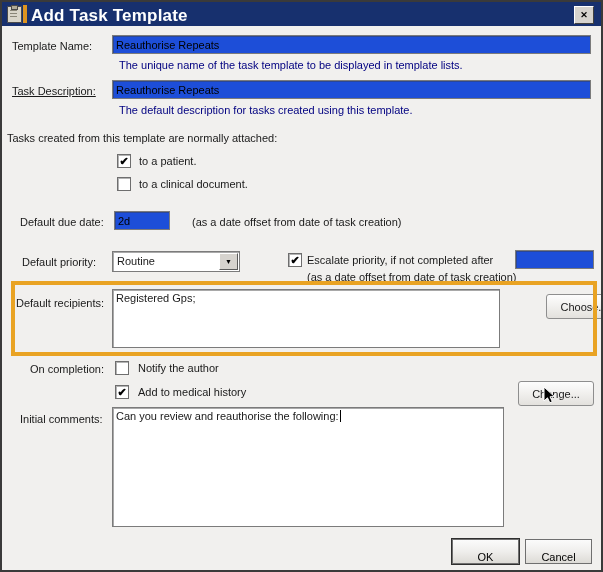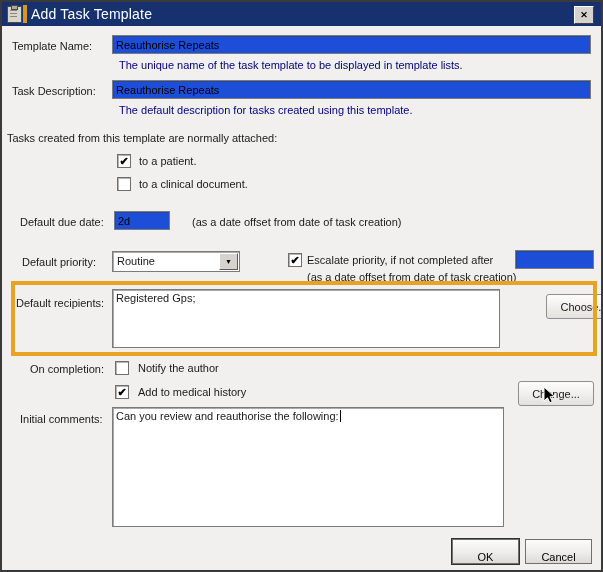--- a/index.html
+++ b/index.html
@@ -8,21 +8,21 @@
     border:2px solid #3a3a3a;box-sizing:border-box;overflow:hidden;
     font-size:11px;color:#1a1a1a;
   }
   
   .titlebar{position:absolute;left:0;top:0;width:100%;height:24px;background:#17306E;display:flex;align-items:center;}
   .title-icon{position:absolute;left:5px;top:3px;width:22px;height:18px;}
   .clipboard{position:absolute;left:0;top:1px;width:13px;height:15px;background:#d9d5c9;border:1px solid #4a4a4a;border-radius:1px;}
   .clipboard:before{content:"";position:absolute;left:3px;top:-2px;width:5px;height:3px;background:#b0aa98;border:1px solid #4a4a4a;}
   .clipboard:after{content:"";position:absolute;left:2px;top:3px;width:7px;height:1px;background:#8a8678;box-shadow:0 3px 0 #8a8678,0 6px 0 #8a8678;}
   .goldbar{position:absolute;left:16px;top:0;width:4px;height:18px;background:#DE9420;}
-  .title-text{position:absolute;left:29px;top:4px;color:#ffffff;font-weight:normal;font-size:14px;letter-spacing:0.2px;}
+  .title-text{position:absolute;left:29px;top:4px;color:#ffffff;font-weight:bold;font-size:17px;letter-spacing:0.2px;}
   .close-btn{
     position:absolute;right:7px;top:4px;width:18px;height:16px;background:#D6D3CE;
     border-top:1px solid #fff;border-left:1px solid #fff;border-right:1px solid #404040;border-bottom:1px solid #404040;
     display:flex;align-items:center;justify-content:center;font-size:9px;font-weight:bold;color:#000;cursor:default;
   }
   
   .lbl{position:absolute;white-space:nowrap;}
   .hint{position:absolute;color:#000080;white-space:nowrap;}
   .tfield{
     position:absolute;border:1px solid #7b7b7b;background:#1d4ed8;font-family:"Liberation Sans",sans-serif;
@@ -80,21 +80,21 @@
     <span class="title-text">Add Task Template</span>
     <div class="close-btn">
       <span>✕</span>
     </div>
   </div>
 
   <span class="lbl" style="left:10px;top:38px;">Template Name:</span>
   <input class="tfield" style="left: 110px; top: 33px; width: 479px; height: 19px;" value="Reauthorise Repeats">
   <span class="hint" style="left:117px;top:57px;">The unique name of the task template to be displayed in template lists.</span>
 
-  <span class="lbl" style="left:10px;top:83px;">Task Description:</span>
+  <span class="lbl" style="left:10px;top:83px;text-decoration:underline;">Task Description:</span>
   <input class="tfield" style="left: 110px; top: 78px; width: 479px; height: 19px;" value="Reauthorise Repeats">
   <span class="hint" style="left:117px;top:102px;">The default description for tasks created using this template.</span>
 
   <span class="lbl" style="left:5px;top:130px;">Tasks created from this template are normally attached:</span>
 
   <div class="checkbox checked" style="left:115px;top:152px;">
     <span class="check">✔</span>
   </div>
   <span class="lbl" style="left:137px;top:153px;">to a patient.</span>
 

